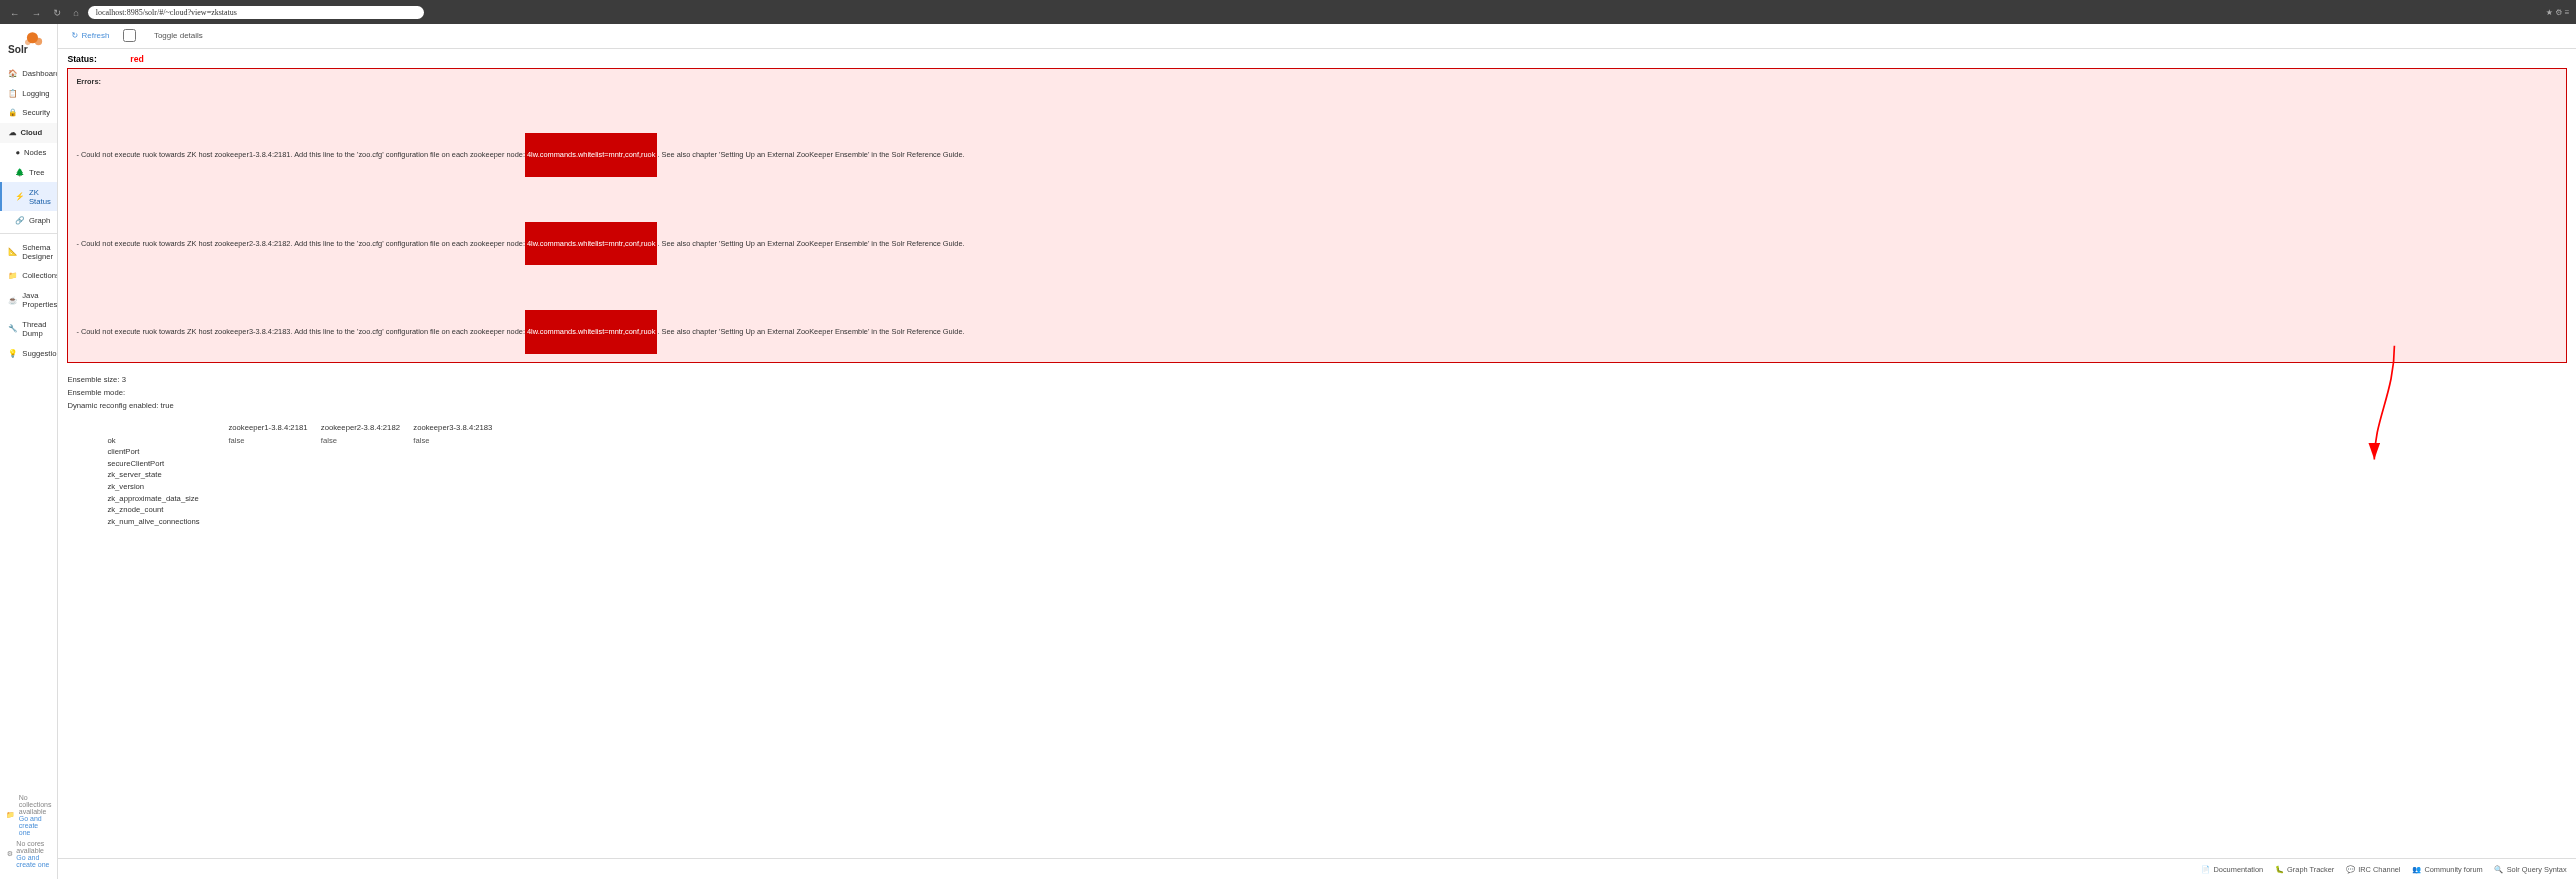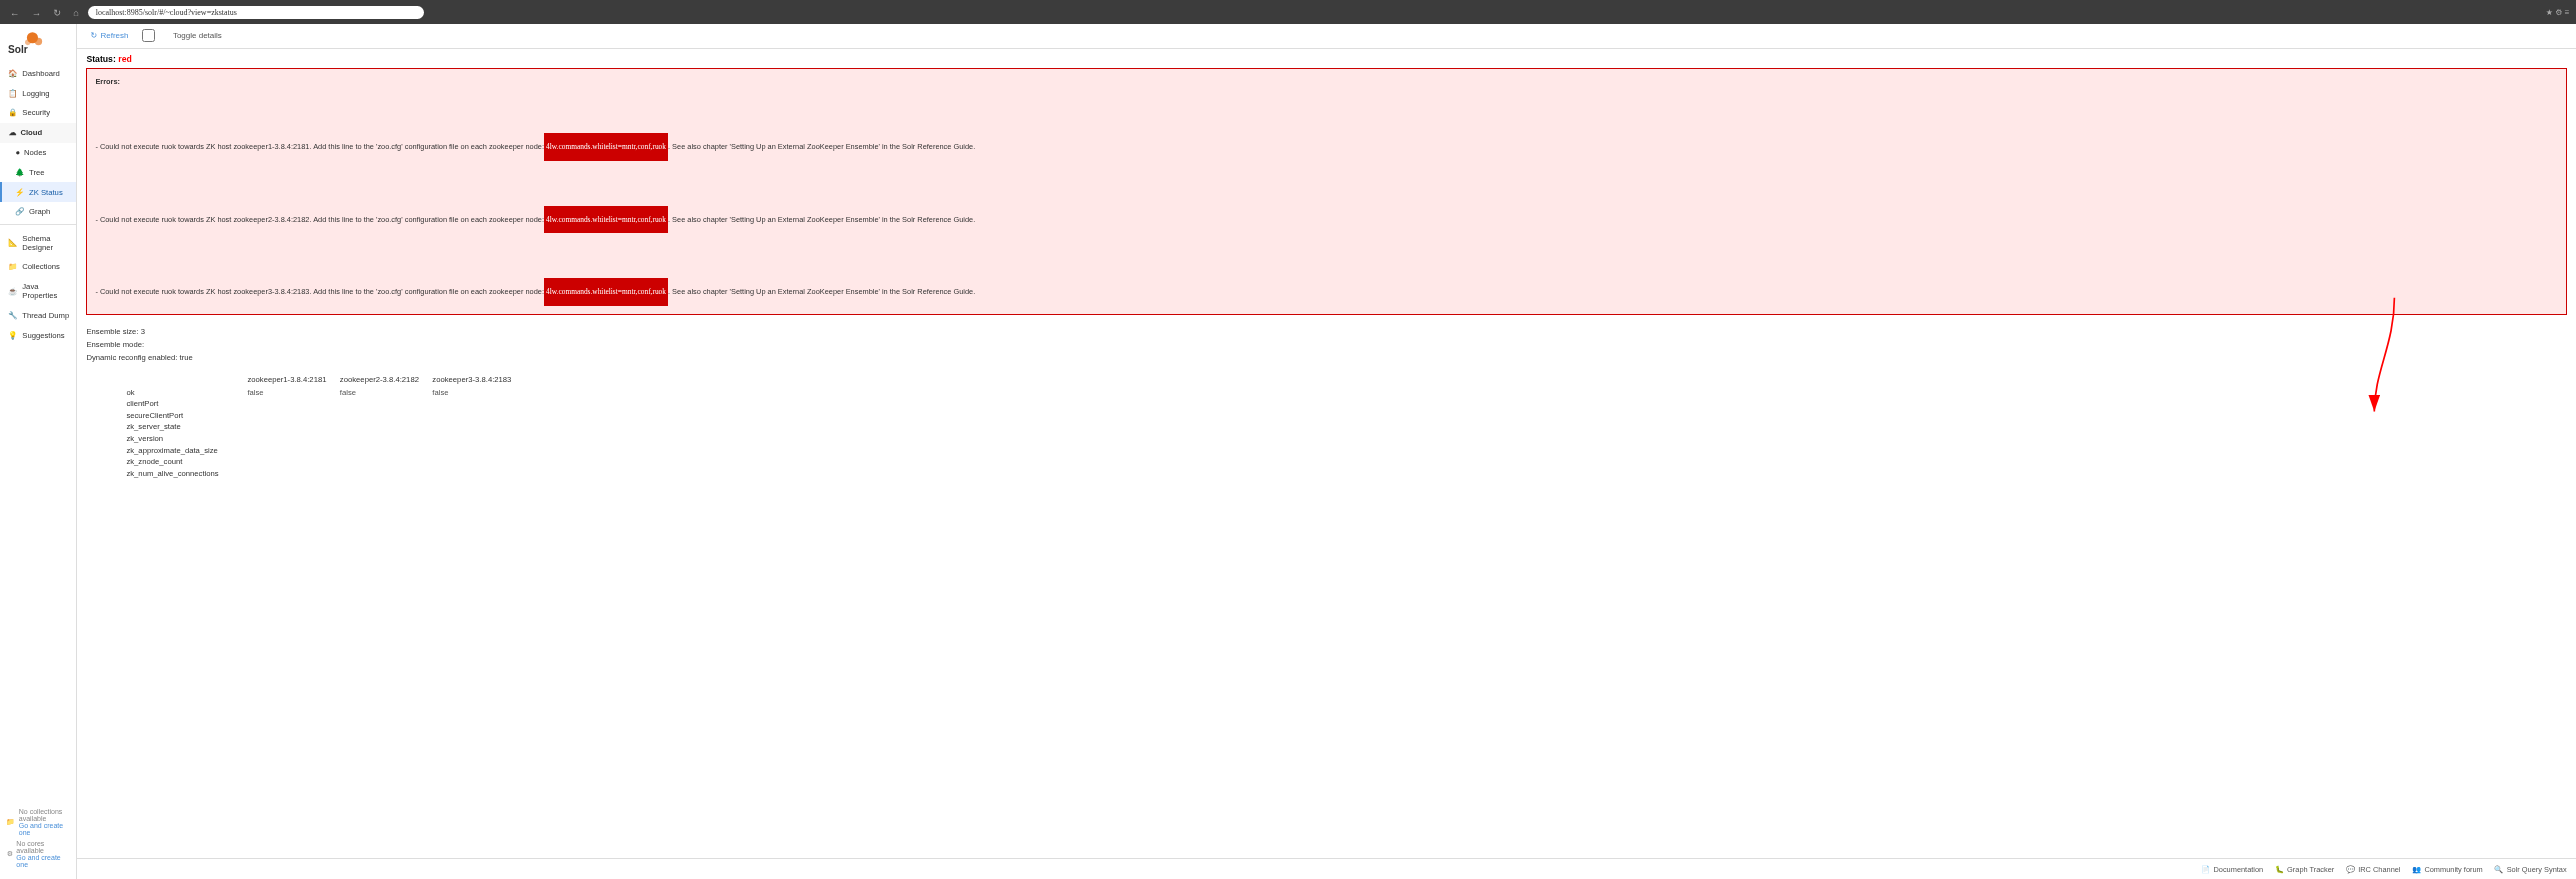--- a/index.html
+++ b/index.html
@@ -41,21 +41,21 @@
 
     
     .app-container {
       display: flex;
       flex: 1;
       overflow: hidden;
     }
 
     
     .sidebar {
-      width: 77px;
+      width: 58px;
       background: #fff;
       border-right: 0.7px solid #ddd;
       display: flex;
       flex-direction: column;
       overflow-y: auto;
     }
     .sidebar-logo {
       padding: 8px 6.7px;
       display: flex;
       align-items: center;
@@ -147,21 +147,21 @@
 
     
     .status-area {
       padding: 5.4px 9.4px 0;
     }
     .status-line {
       font-size: 8.7px;
       font-weight: bold;
       margin-bottom: 4px;
     }
-    .status-red { color: red; }
+    .status-red { color: red; margin-left: 31px; }
 
     
     .error-box {
       border: 1.3px solid #cc0000;
       background: #ffe8e8;
       padding: 6.7px 8px;
       margin: 0 9.4px 6.7px;
       font-size: 7.4px;
       color: #333;
       line-height: 1.6;
@@ -174,22 +174,21 @@
       display: flex;
       align-items: baseline;
       margin-bottom: 1.3px;
       gap: 0;
       margin-top: 45px;
     }
     .error-text-normal { color: #333; }
     .error-text-highlight {
       background: #cc0000;
       color: #fff;
-      padding: 8px 2px;
-      font-family: Liberation Serif, serif;
+      padding: 16px 2px;
     }
     .error-text-tail { color: #333; }
 
     
     .zk-info {
       padding: 2.7px 9.4px;
       font-size: 7.7px;
       line-height: 1.7;
       color: #333;
     }

